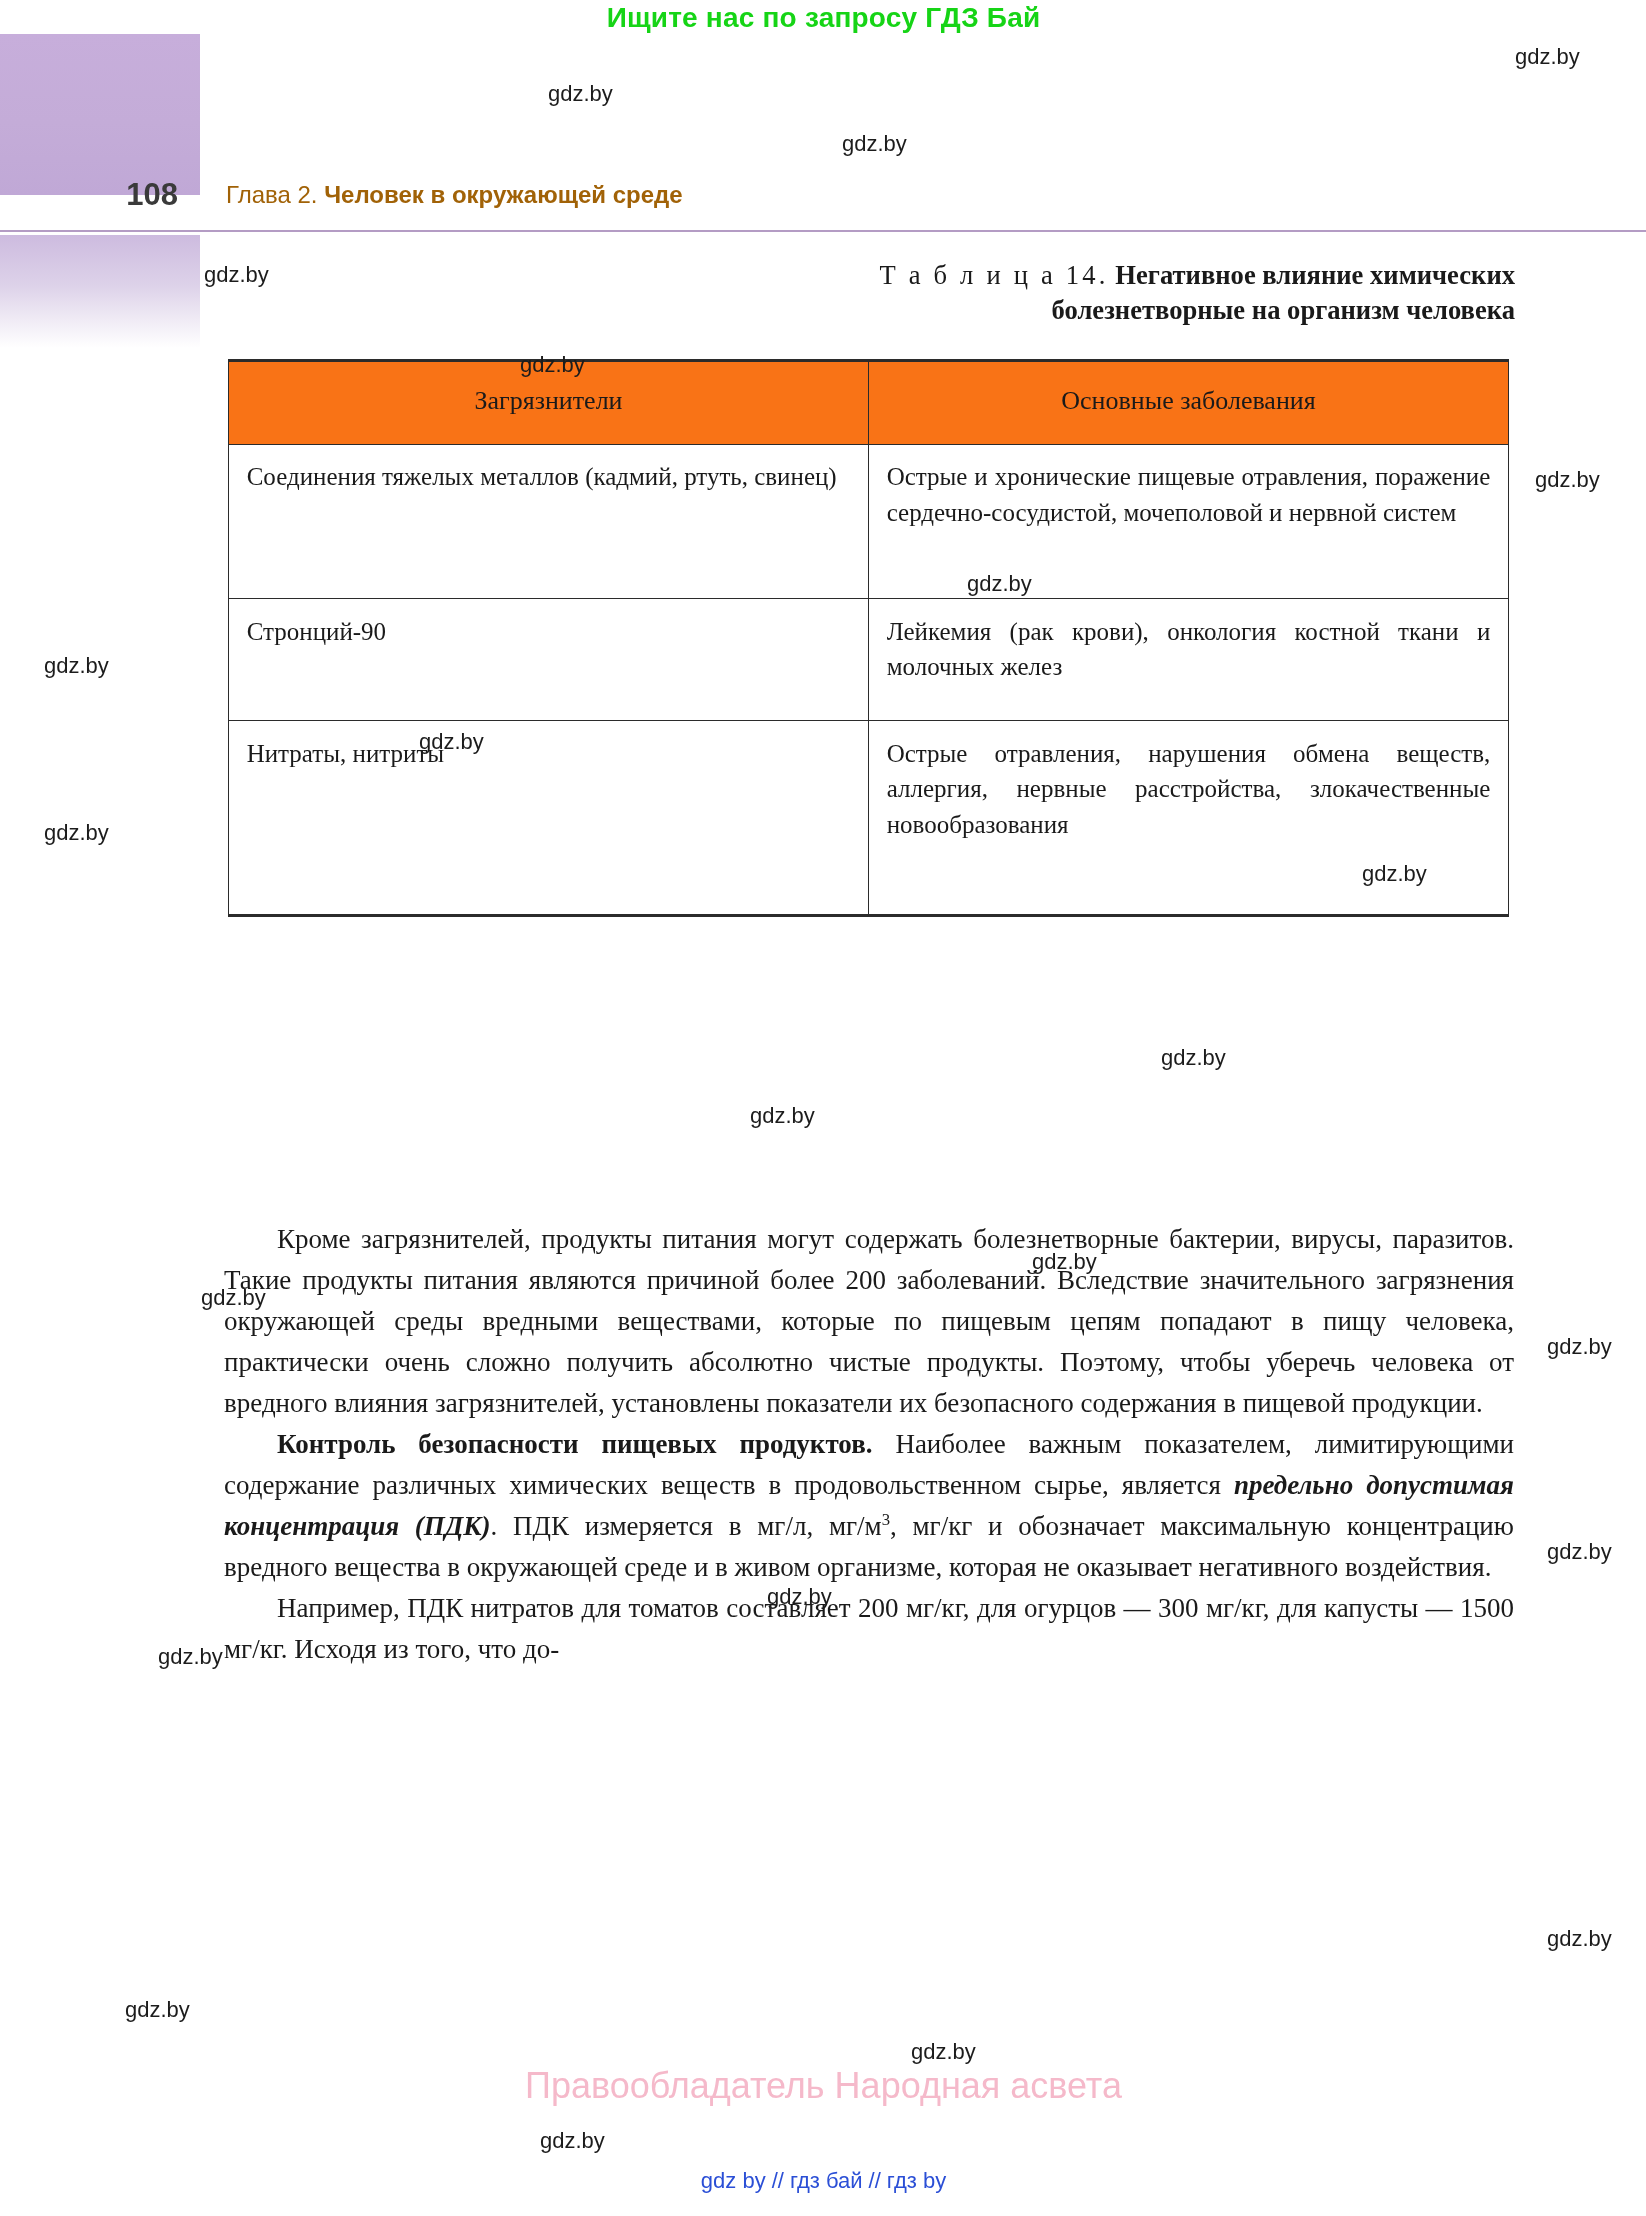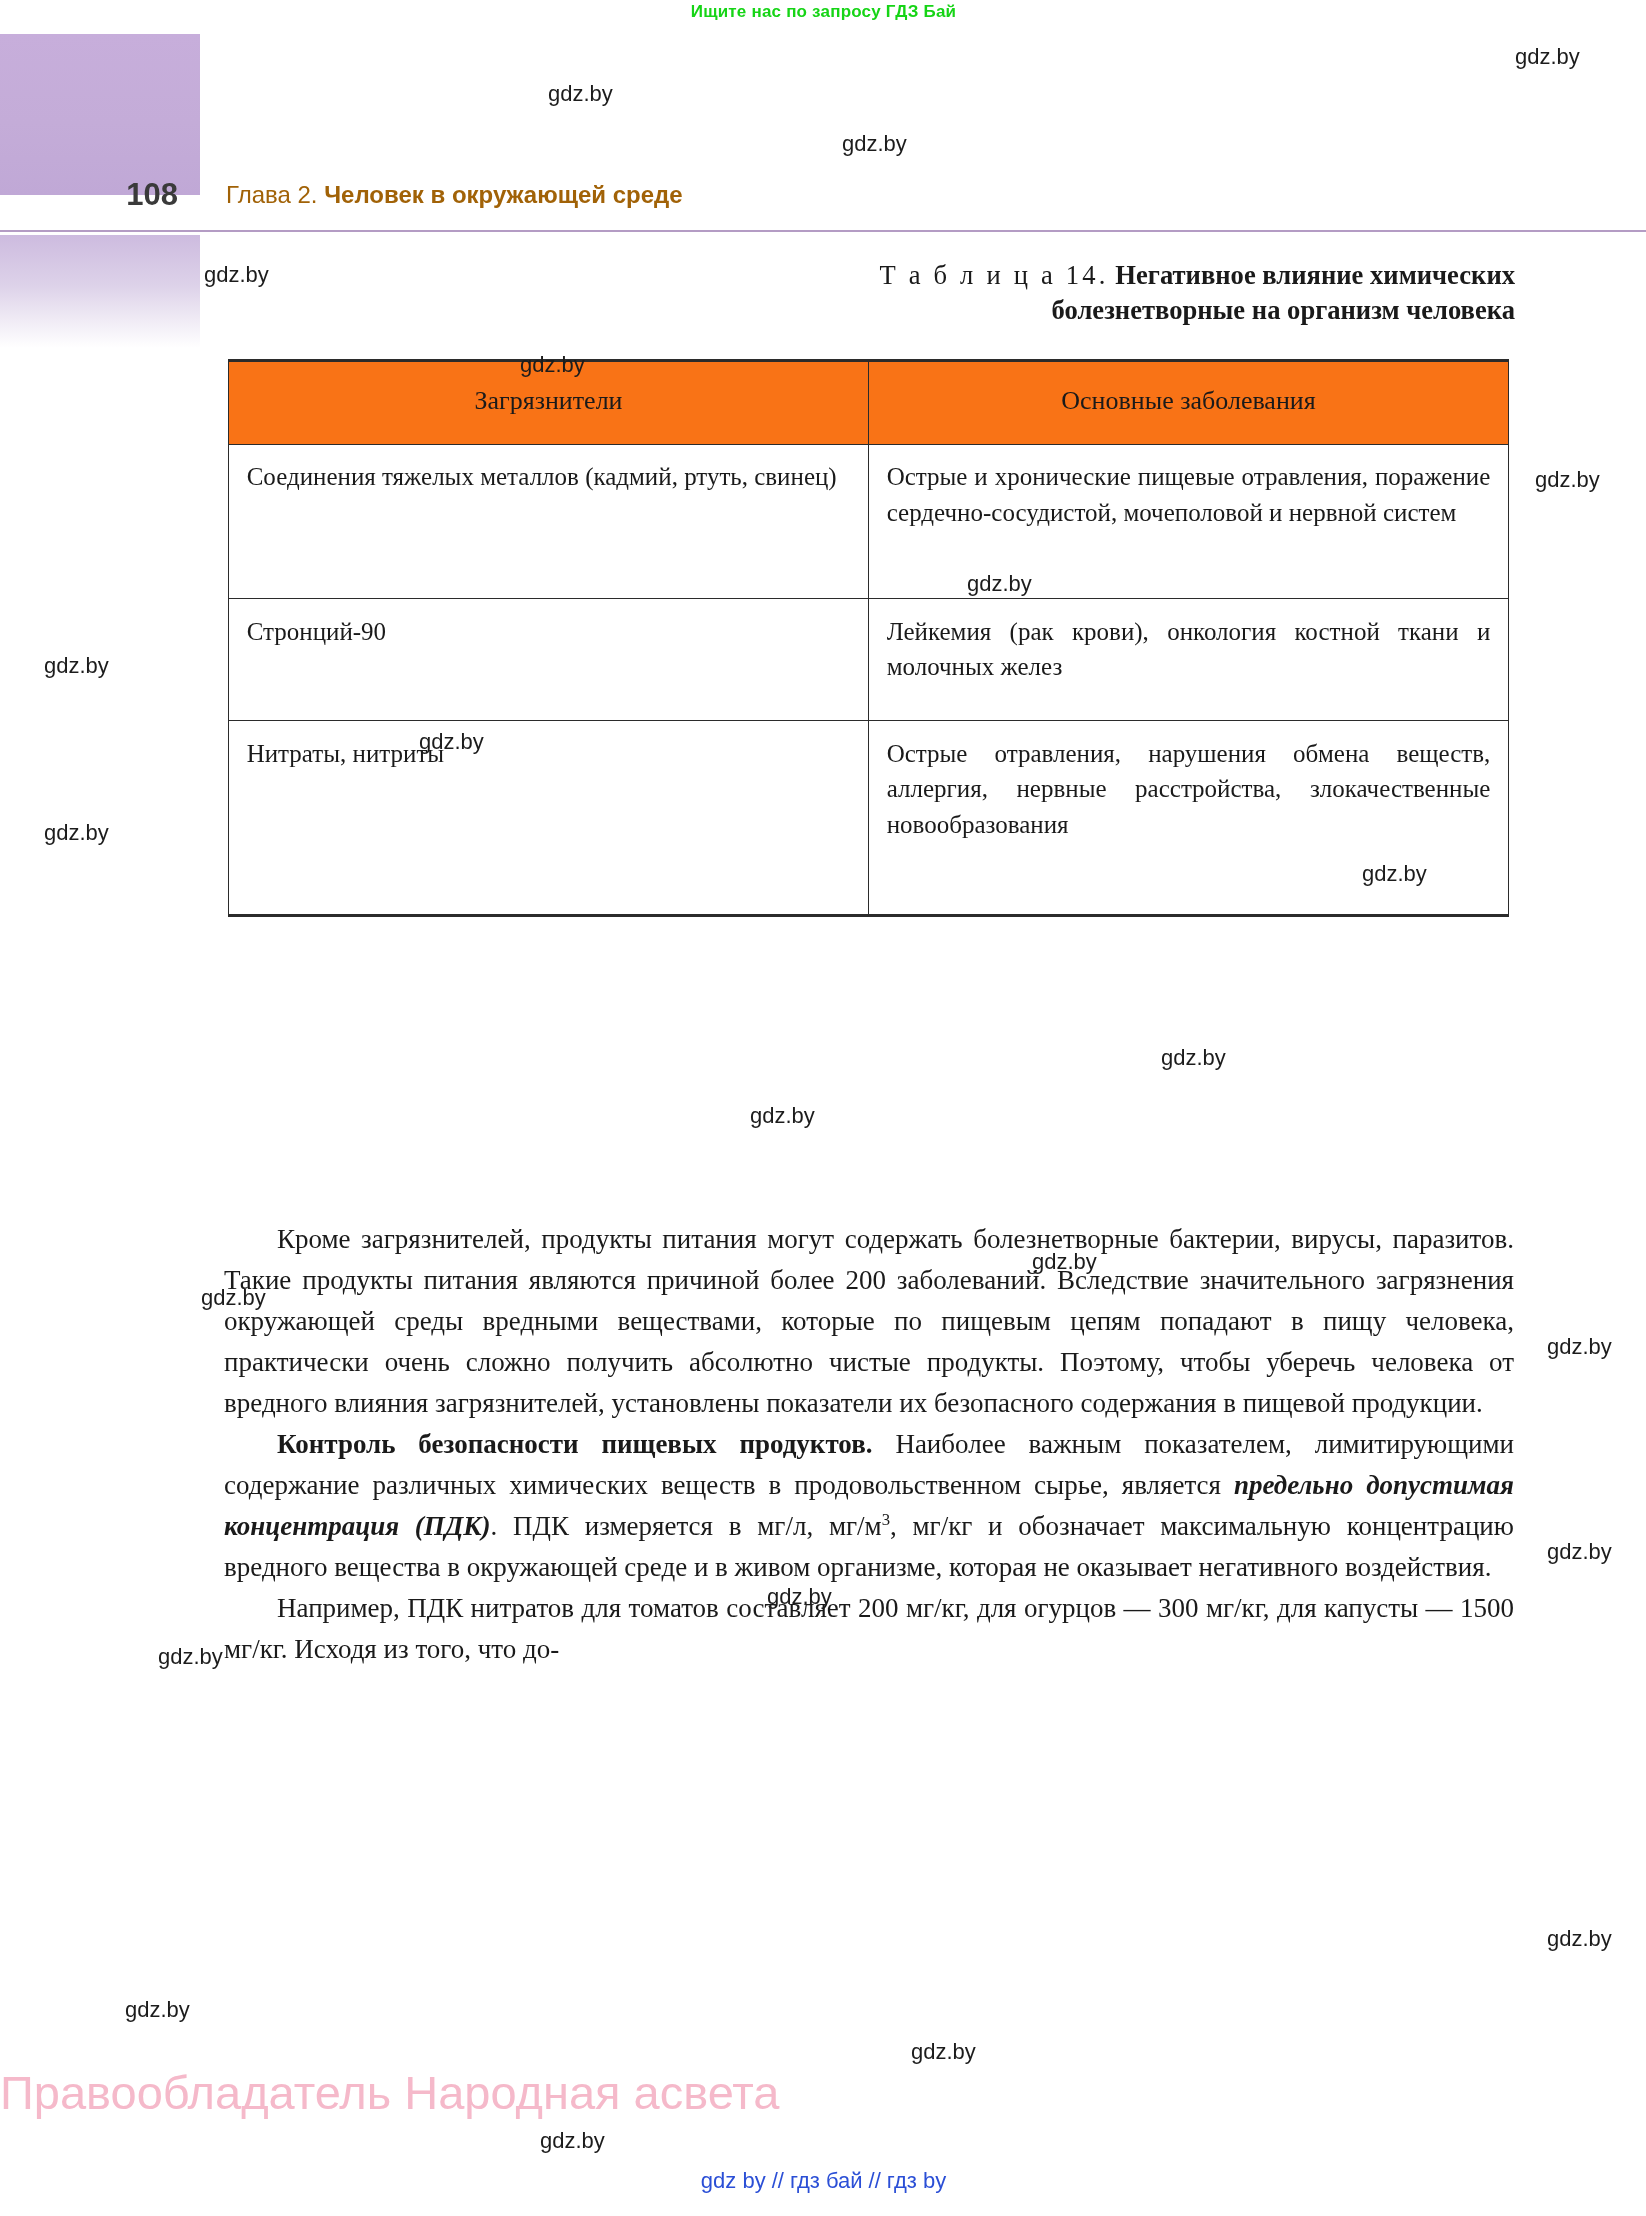--- a/index.html
+++ b/index.html
@@ -21,21 +21,21 @@
 
   
   .promo-banner {
     position: absolute;
     top: 1.6px;
     left: 0;
     width: 1647px;
     text-align: center;
     font-family: "Liberation Sans", "DejaVu Sans", sans-serif;
     font-weight: bold;
-    font-size: 17px;
+    font-size: 28px;
     color: #16d416;
     letter-spacing: 0.2px;
     white-space: nowrap;
   }
 
   
   .deco-block-top {
     position: absolute;
     left: 0;
     top: 34px;
@@ -161,23 +161,23 @@
     color: #1c1c1c;
     white-space: nowrap;
     pointer-events: none;
   }
 
   .copyright-wm {
     position: absolute;
     left: 0;
     top: 2065px;
     width: 1647px;
-    text-align: left;
-    font-family: "Liberation Sans", "DejaVu Sans", sans-serif;
-    font-size: 47px;
+    text-align: center;
+    font-family: "Liberation Sans", "DejaVu Sans", sans-serif;
+    font-size: 36px;
     color: #f5b9ca;
     white-space: nowrap;
   }
 
   .footer-links {
     position: absolute;
     left: 0;
     top: 2168px;
     width: 1647px;
     text-align: center;

